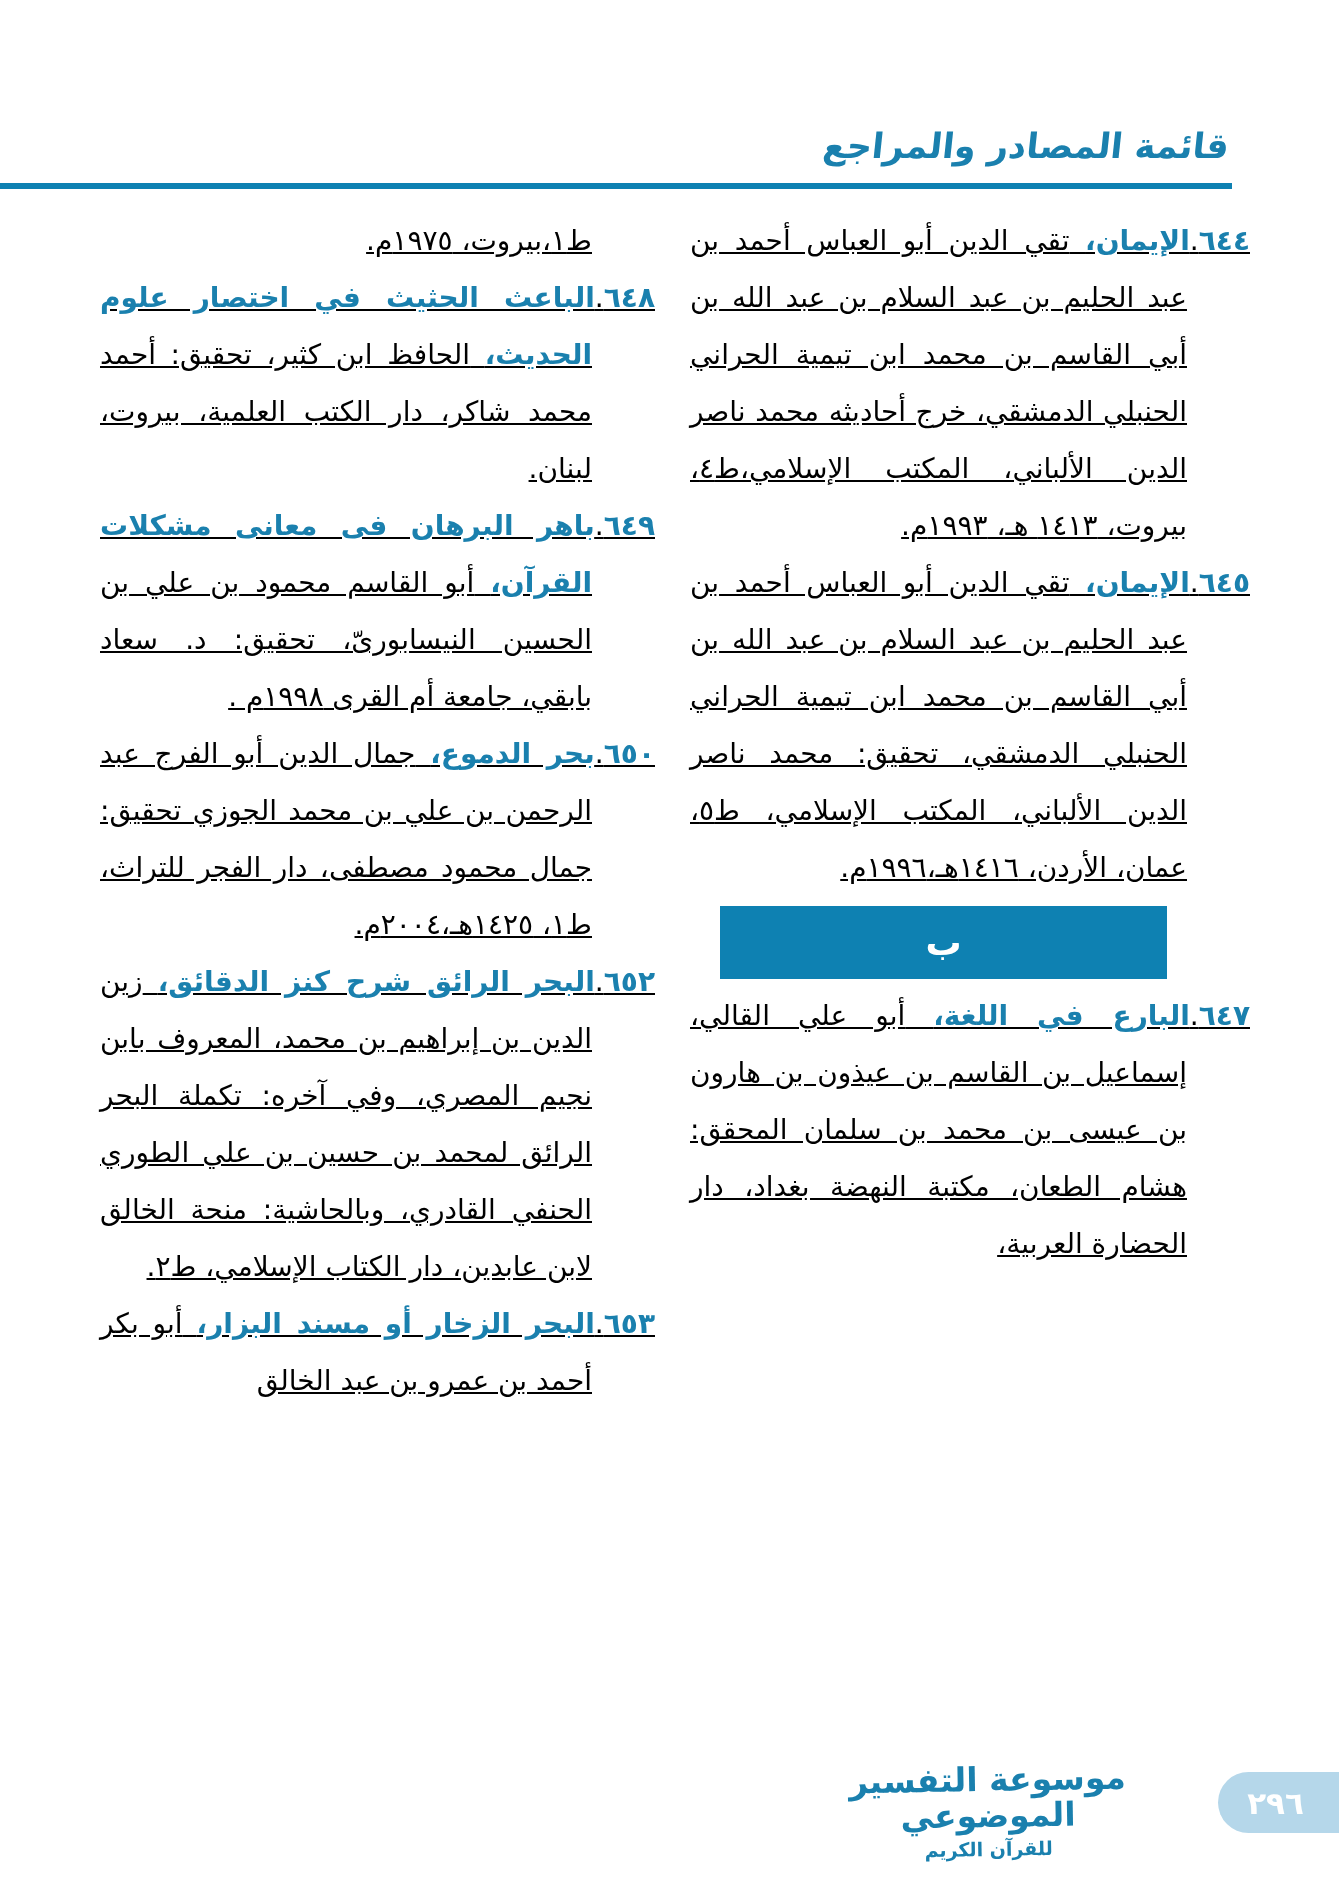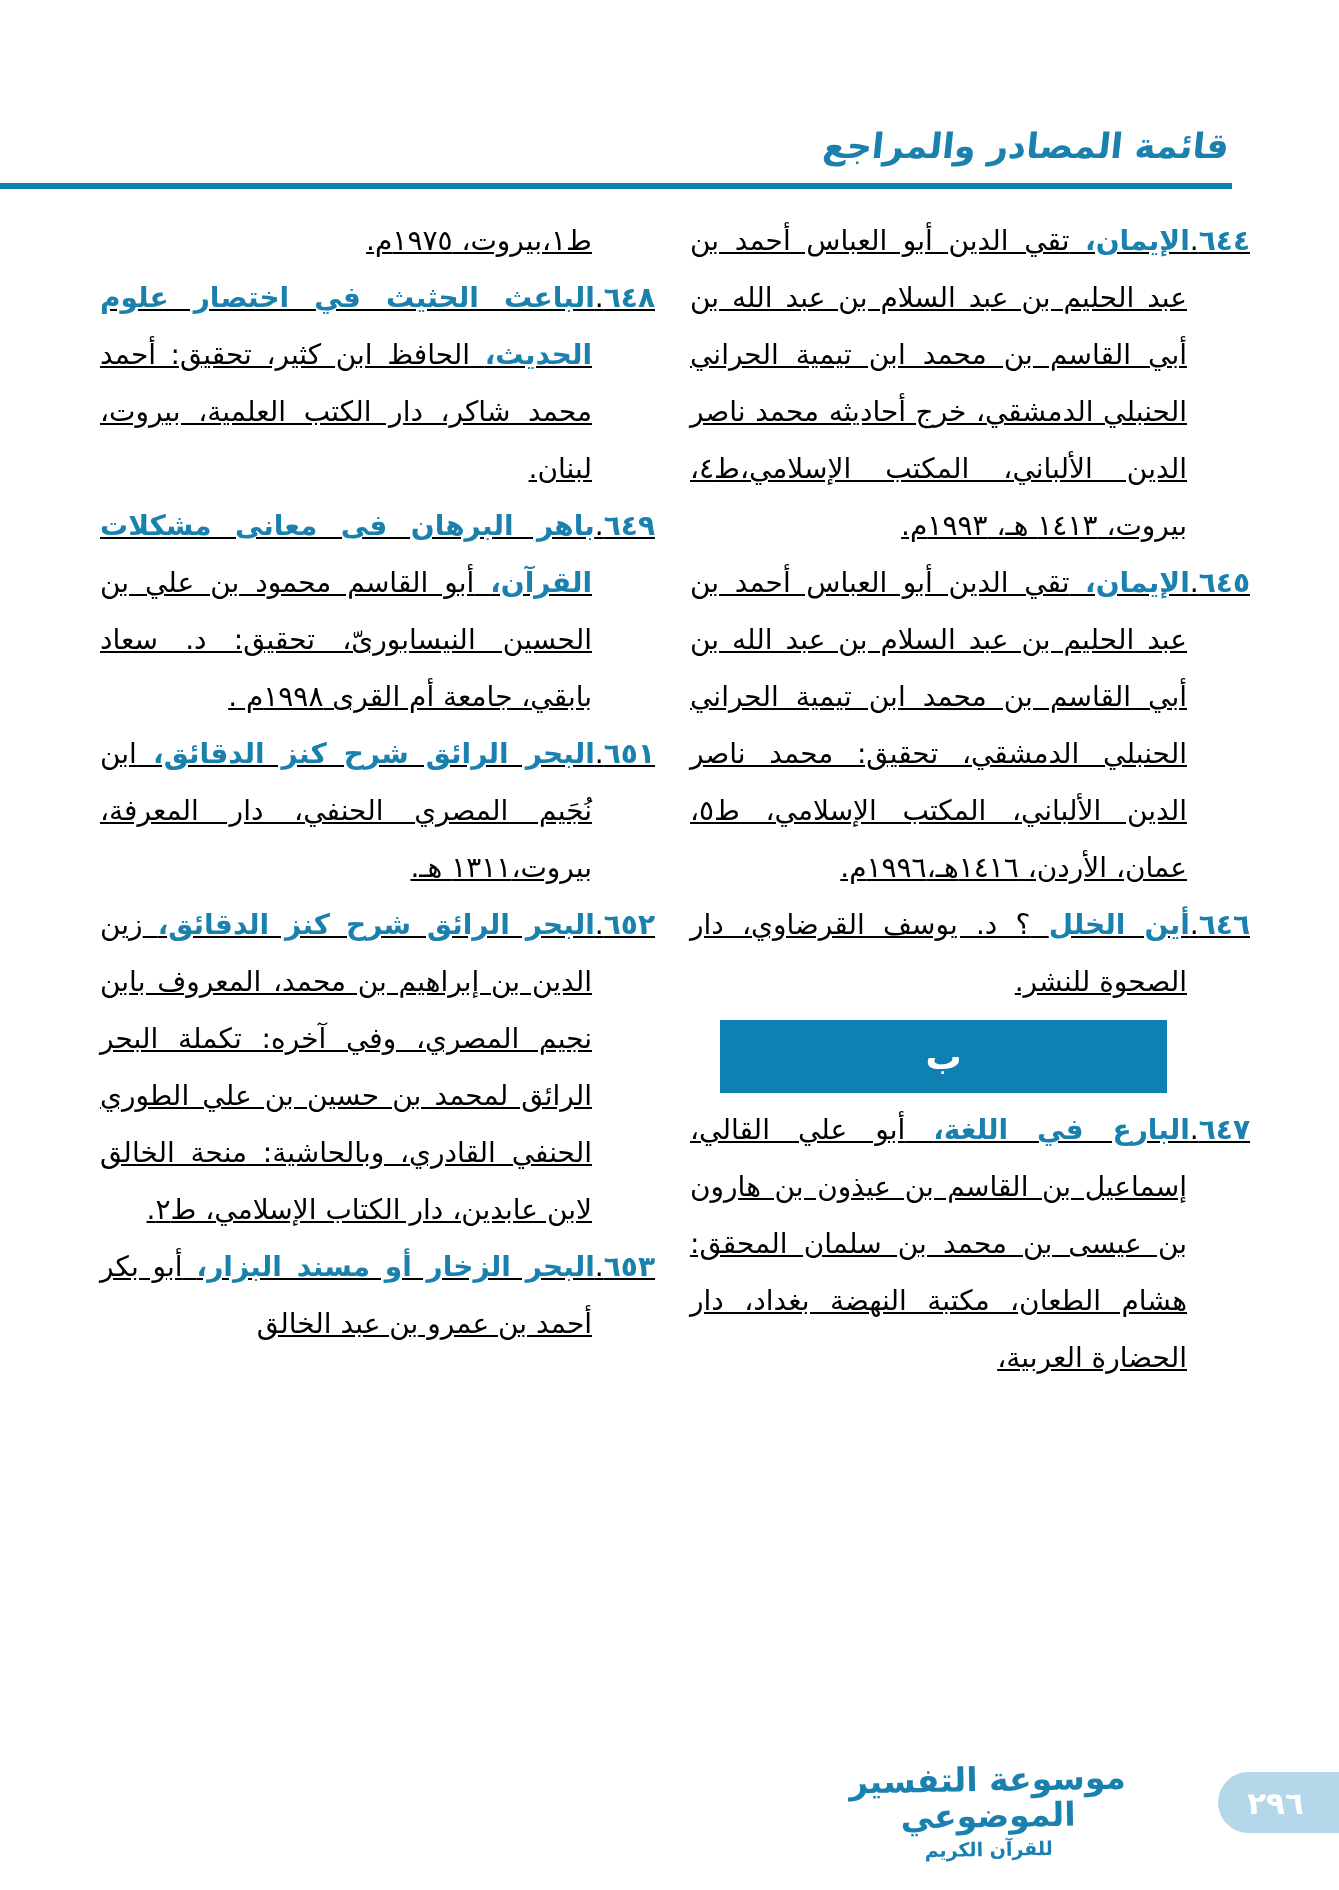--- a/index.html
+++ b/index.html
@@ -64,30 +64,29 @@
 
 <div class="page">
 
   <div class="header-title">قائمة المصادر والمراجع</div>
 
   <div class="header-rule"></div>
 
   <div class="col col-right">
       <p class="entry numbered"><span class="num">٦٤٤</span><span class="dot">.</span><span class="title">الإيمان،</span> <span class="body">تقي الدين أبو العباس أحمد بن عبد الحليم بن عبد السلام بن عبد الله بن أبي القاسم بن محمد ابن تيمية الحراني الحنبلي الدمشقي، خرج أحاديثه محمد ناصر الدين الألباني، المكتب الإسلامي،ط٤، بيروت، ١٤١٣ هـ، ١٩٩٣م.</span></p>
       <p class="entry numbered"><span class="num">٦٤٥</span><span class="dot">.</span><span class="title">الإيمان،</span> <span class="body">تقي الدين أبو العباس أحمد بن عبد الحليم بن عبد السلام بن عبد الله بن أبي القاسم بن محمد ابن تيمية الحراني الحنبلي الدمشقي، تحقيق: محمد ناصر الدين الألباني، المكتب الإسلامي، ط٥، عمان، الأردن، ١٤١٦هـ،١٩٩٦م.</span></p>
-      <p class="entry numbered"><span class="num">٦٤٦</span><span class="dot">.</span><span class="title">أين الخلل</span> <span class="body">؟ د. يوسف القرضاوي، دار الصحوة للنشر.</span></p>
       <div class="banner">ب</div>
       <p class="entry numbered"><span class="num">٦٤٧</span><span class="dot">.</span><span class="title">البارع في اللغة،</span> <span class="body">أبو علي القالي، إسماعيل بن القاسم بن عيذون بن هارون بن عيسى بن محمد بن سلمان المحقق: هشام الطعان، مكتبة النهضة بغداد، دار الحضارة العربية،</span></p>
     </div>
 
   <div class="col col-left">
       <p class="entry cont"><span class="body">ط١،بيروت، ١٩٧٥م.</span></p>
       <p class="entry numbered"><span class="num">٦٤٨</span><span class="dot">.</span><span class="title">الباعث الحثيث في اختصار علوم الحديث،</span> <span class="body">الحافظ ابن كثير، تحقيق: أحمد محمد شاكر، دار الكتب العلمية، بيروت، لبنان.</span></p>
       <p class="entry numbered"><span class="num">٦٤٩</span><span class="dot">.</span><span class="title">باهر البرهان فى معانى مشكلات القرآن،</span> <span class="body">أبو القاسم محمود بن علي بن الحسين النيسابورىّ، تحقيق: د. سعاد بابقي، جامعة أم القرى ١٩٩٨م .</span></p>
-      <p class="entry numbered"><span class="num">٦٥١</span><span class="dot">.</span><span class="title">البحر الرائق شرح كنز الدقائق،</span> <span class="body">ابن نُجَيم المصري الحنفي، دار المعرفة، بيروت،١٣١١ هـ.</span></p>
+      <p class="entry numbered"><span class="num">٦٥٠</span><span class="dot">.</span><span class="title">بحر الدموع،</span> <span class="body">جمال الدين أبو الفرج عبد الرحمن بن علي بن محمد الجوزي تحقيق: جمال محمود مصطفى، دار الفجر للتراث، ط١، ١٤٢٥هـ،٢٠٠٤م.</span></p>
       <p class="entry numbered"><span class="num">٦٥٢</span><span class="dot">.</span><span class="title">البحر الرائق شرح كنز الدقائق،</span> <span class="body">زين الدين بن إبراهيم بن محمد، المعروف بابن نجيم المصري، وفي آخره: تكملة البحر الرائق لمحمد بن حسين بن علي الطوري الحنفي القادري، وبالحاشية: منحة الخالق لابن عابدين، دار الكتاب الإسلامي، ط٢.</span></p>
       <p class="entry numbered"><span class="num">٦٥٣</span><span class="dot">.</span><span class="title">البحر الزخار أو مسند البزار،</span> <span class="body">أبو بكر أحمد بن عمرو بن عبد الخالق</span></p>
     </div>
 
   <div class="footer-logo">
     <div class="l1">موسوعة التفسير الموضوعي</div>
     <div class="l2">للقرآن الكريم</div>
   </div>
 
   <div class="page-badge">٢٩٦</div>

